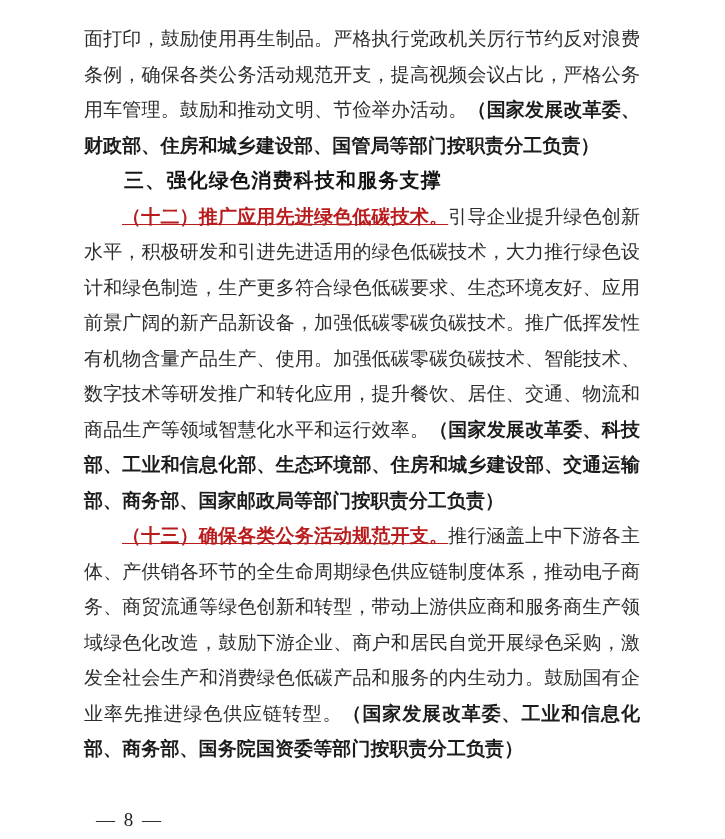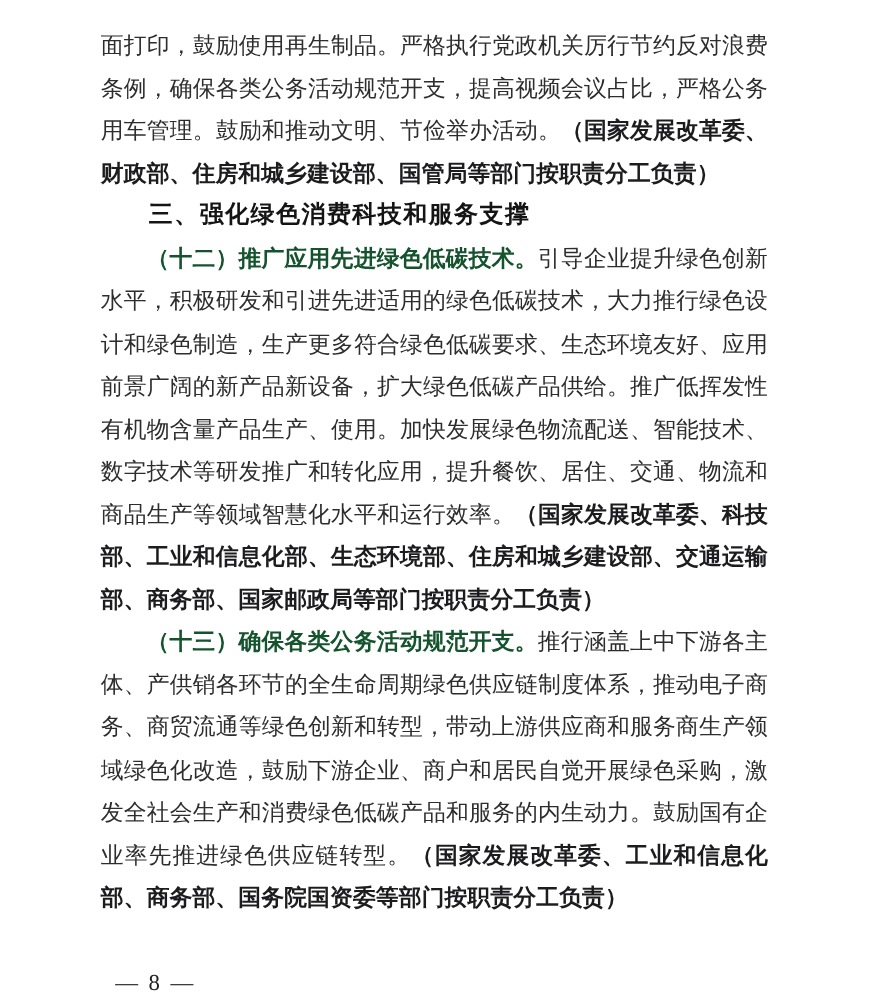--- a/index.html
+++ b/index.html
@@ -35,29 +35,30 @@
   }
   p.para.indent {
     text-indent: 2em;
   }
   .seg-body {
     font-weight: 400;
     color: #2d2c2e;
   }
   .seg-lead {
     font-weight: 700;
-    color: #14532d;
+    color: #b91c1c;
+    text-decoration: underline;
   }
   .seg-kaiti {
     font-weight: 700;
     color: #1c1c1e;
   }
   h2.heading {
     margin: 0;
-    font-family: Liberation Mono, monospace;
+    font-family: Liberation Sans, sans-serif;
     font-size: 20px;
     line-height: 35.5px;
     font-weight: 700;
     color: #141414;
     text-indent: 2em;
     letter-spacing: 1.2px;
   }
   .page-number {
     position: absolute;
     left: 96px;
@@ -72,21 +73,21 @@
 </head>
 <body>
 
 <div class="page">
   <div class="content">
 
     <p class="para"><span class="seg-body">面打印，鼓励使用再生制品。严格执行党政机关厉行节约反对浪费条例，确保各类公务活动规范开支，提高视频会议占比，严格公务用车管理。鼓励和推动文明、节俭举办活动。</span><span class="seg-kaiti">（国家发展改革委、财政部、住房和城乡建设部、国管局等部门按职责分工负责）</span></p>
 
     <h2 class="heading">三、强化绿色消费科技和服务支撑</h2>
 
-    <p class="para indent"><span class="seg-lead">（十二）推广应用先进绿色低碳技术。</span><span class="seg-body">引导企业提升绿色创新水平，积极研发和引进先进适用的绿色低碳技术，大力推行绿色设计和绿色制造，生产更多符合绿色低碳要求、生态环境友好、应用前景广阔的新产品新设备，扩大绿色低碳产品供给。推广低挥发性有机物含量产品生产、使用。加快发展绿色物流配送、智能技术、数字技术等研发推广和转化应用，提升餐饮、居住、交通、物流和商品生产等领域智慧化水平和运行效率。</span><span class="seg-kaiti">（国家发展改革委、科技部、工业和信息化部、生态环境部、住房和城乡建设部、交通运输部、商务部、国家邮政局等部门按职责分工负责）</span></p>
+    <p class="para indent"><span class="seg-lead">（十二）推广应用先进绿色低碳技术。</span><span class="seg-body">引导企业提升绿色创新水平，积极研发和引进先进适用的绿色低碳技术，大力推行绿色设计和绿色制造，生产更多符合绿色低碳要求、生态环境友好、应用前景广阔的新产品新设备，加强低碳零碳负碳技术。推广低挥发性有机物含量产品生产、使用。加强低碳零碳负碳技术、智能技术、数字技术等研发推广和转化应用，提升餐饮、居住、交通、物流和商品生产等领域智慧化水平和运行效率。</span><span class="seg-kaiti">（国家发展改革委、科技部、工业和信息化部、生态环境部、住房和城乡建设部、交通运输部、商务部、国家邮政局等部门按职责分工负责）</span></p>
 
     <p class="para indent"><span class="seg-lead">（十三）确保各类公务活动规范开支。</span><span class="seg-body">推行涵盖上中下游各主体、产供销各环节的全生命周期绿色供应链制度体系，推动电子商务、商贸流通等绿色创新和转型，带动上游供应商和服务商生产领域绿色化改造，鼓励下游企业、商户和居民自觉开展绿色采购，激发全社会生产和消费绿色低碳产品和服务的内生动力。鼓励国有企业率先推进绿色供应链转型。</span><span class="seg-kaiti">（国家发展改革委、工业和信息化部、商务部、国务院国资委等部门按职责分工负责）</span></p>
 
 
   </div>
 
   <div class="page-number">— 8 —</div>
 </div>
 
 </body></html>

